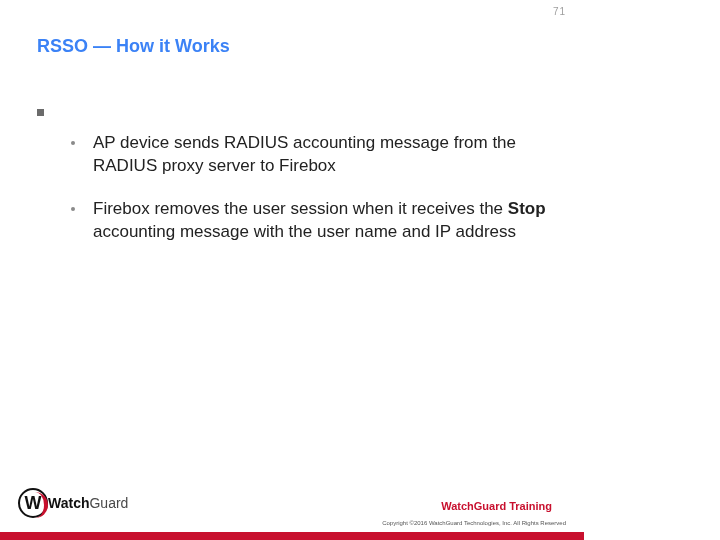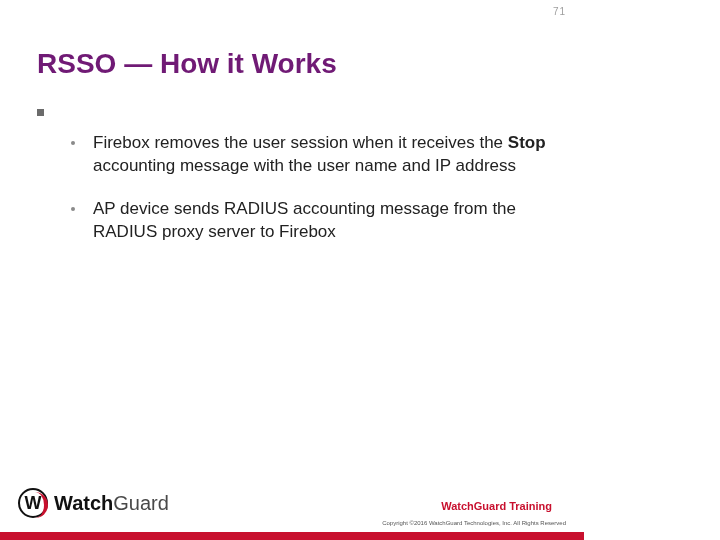--- a/index.html
+++ b/index.html
@@ -1,32 +1,32 @@
 <!DOCTYPE html>
 <html><head>
   <meta charset="utf-8">
   <style>
     * { margin: 0; padding: 0; box-sizing: border-box; }
     html, body { width: 720px; height: 540px; overflow: hidden; background: #fff; font-family: Arial, Helvetica, sans-serif; }
     .slide { position: relative; width: 584px; height: 540px; }
     .page-number { position: absolute; top: 6px; right: 18px; font-size: 10px; color: #9e9e9e; letter-spacing: 1px; }
-    .title { position: absolute; top: 48px; left: 37px; font-size: 28px; font-weight: 700; color: #701a75; }
+    .title { position: absolute; top: 36px; left: 37px; font-size: 18px; font-weight: 700; color: #3b82f6; }
     .content { position: absolute; top: 100px; left: 37px; right: 30px; }
     .bullet-row { display: flex; align-items: flex-start; margin-bottom: 14px; }
     .bullet-mark-square { width: 7px; height: 7px; background: #6b6b6b; margin-top: 9px; margin-right: 16px; flex-shrink: 0; }
     .bullet-text-l1 { font-size: 19px; color: #222; line-height: 1.3; }
     .sub-list { margin-top: 16px; margin-left: 34px; }
     .sub-row { display: flex; align-items: flex-start; margin-bottom: 20px; }
     .bullet-dot { width: 4px; height: 4px; border-radius: 50%; background: #8a8a8a; margin-top: 9px; margin-right: 18px; flex-shrink: 0; }
     .bullet-text-l2 { font-size: 17px; color: #222; line-height: 1.35; max-width: 560px; }
     .bullet-text-l2 b { font-weight: 700; }
     .logo { position: absolute; bottom: 22px; left: 18px; display: flex; align-items: center; }
     .logo-mark { position: relative; width: 30px; height: 30px; border: 2px solid #111; border-radius: 50%; display: flex; align-items: center; justify-content: center; font-weight: 900; font-size: 18px; color: #111; line-height: 1; }
     .logo-mark::after { content: ""; position: absolute; right: -2px; top: 2px; width: 12px; height: 26px; border-right: 4px solid #c8102e; border-radius: 0 15px 15px 0; }
-    .logo-text { margin-left: 6px; font-size: 20px; color: #494949; }
+    .logo-text { font-size: 14px; color: #494949; }
     .logo-text .bold { font-weight: 700; color: #111; }
     .training-label { position: absolute; bottom: 28px; right: 32px; font-size: 11px; font-weight: 700; color: #c8102e; }
     .copyright { position: absolute; bottom: 14px; right: 18px; font-size: 6px; color: #555; }
     .red-stripe { position: absolute; bottom: 0; left: 0; right: 0; height: 8px; background: #c8102e; }
   </style>
 </head>
 <body>
 
 <div class="slide">
 
@@ -36,27 +36,27 @@
 
   <div class="content">
     <div class="bullet-row">
       <span class="bullet-mark-square"></span>
     </div>
 
     <div class="sub-list">
       <div class="sub-row">
         <span class="bullet-dot"></span>
         <span class="bullet-text-l2">
-          <span>Firebox removes the user session when it receives the </span><b>Stop</b><span> accounting message with the user name and IP address</span>
+          <span>AP device sends RADIUS accounting message from the RADIUS proxy server to Firebox</span><b></b><span></span>
         </span>
       </div>
       <div class="sub-row">
         <span class="bullet-dot"></span>
         <span class="bullet-text-l2">
-          <span>AP device sends RADIUS accounting message from the RADIUS proxy server to Firebox</span><b></b><span></span>
+          <span>Firebox removes the user session when it receives the </span><b>Stop</b><span> accounting message with the user name and IP address</span>
         </span>
       </div>
     </div>
   </div>
 
   <div class="logo">
     <span class="logo-mark">W</span>
     <span class="logo-text">
       <span class="bold">Watch</span><span>Guard</span>
     </span>

